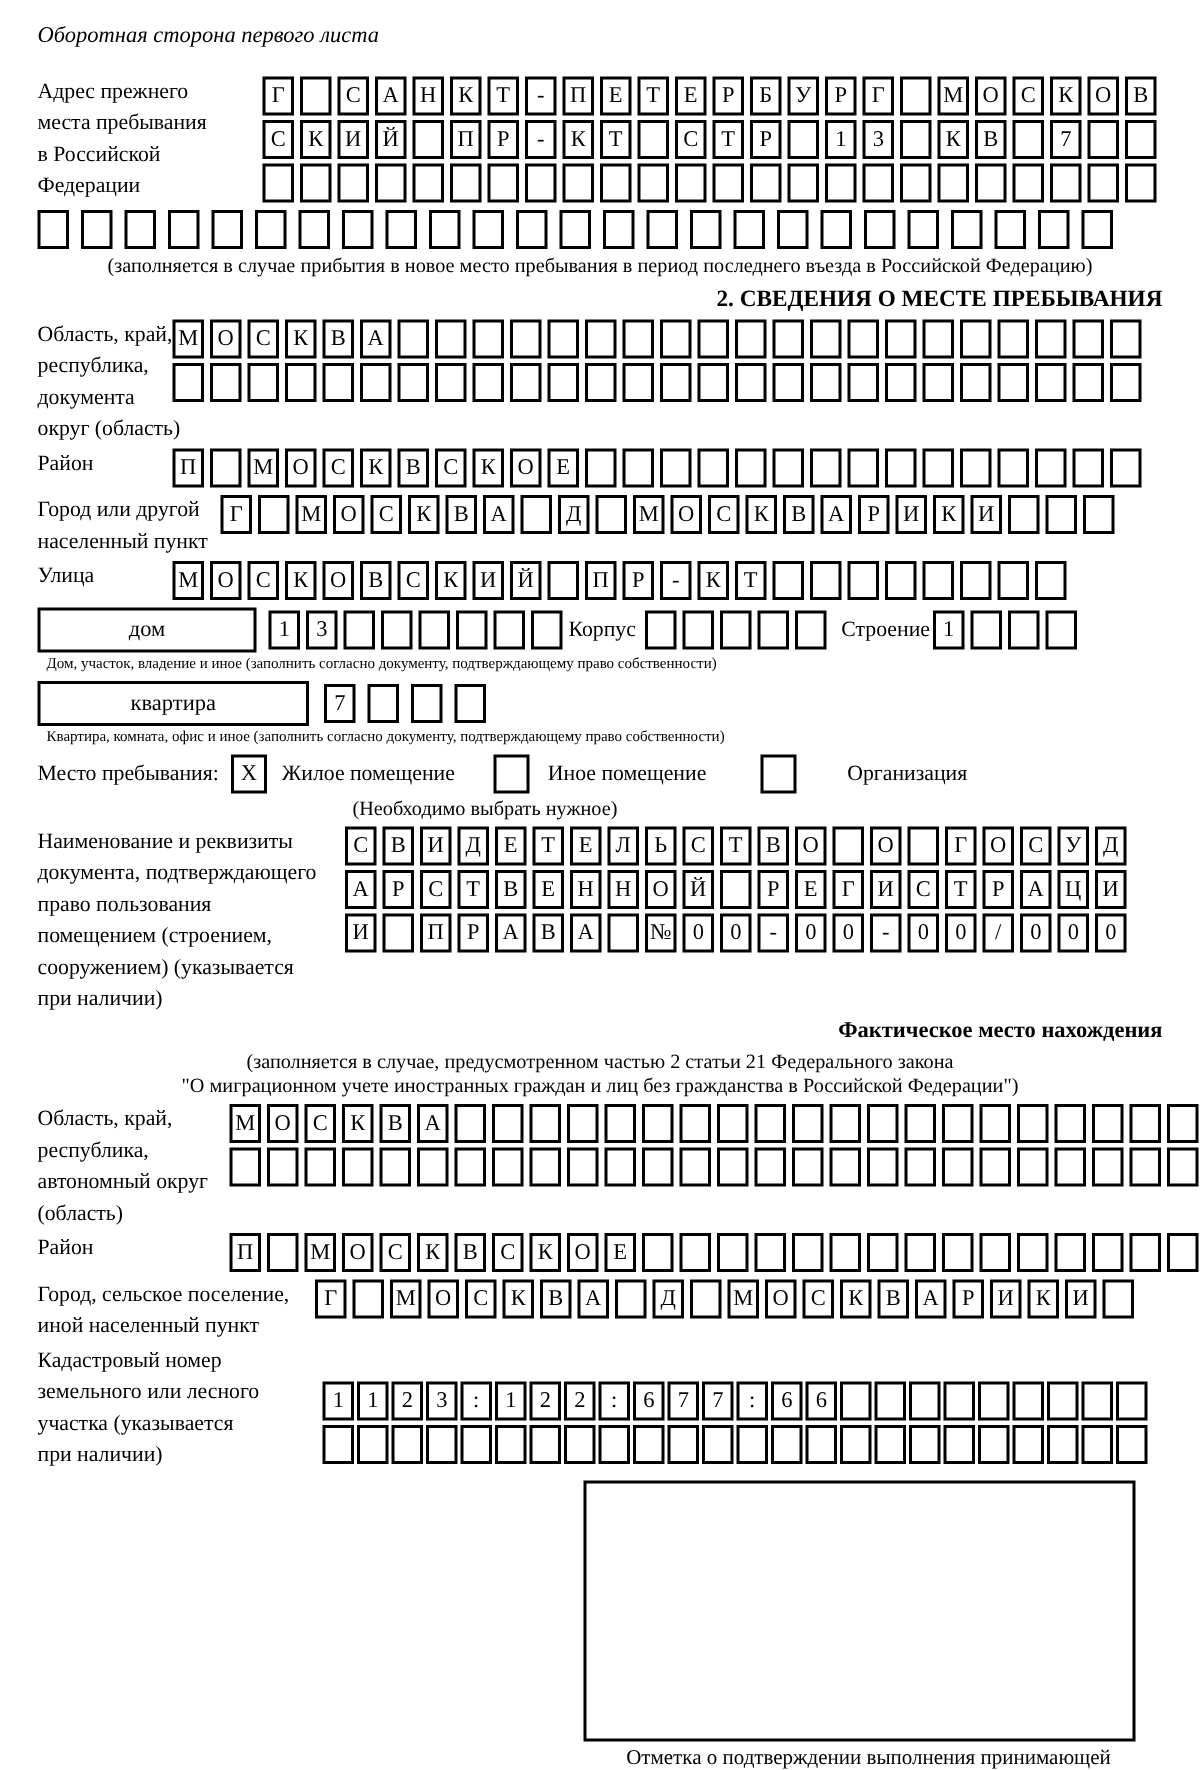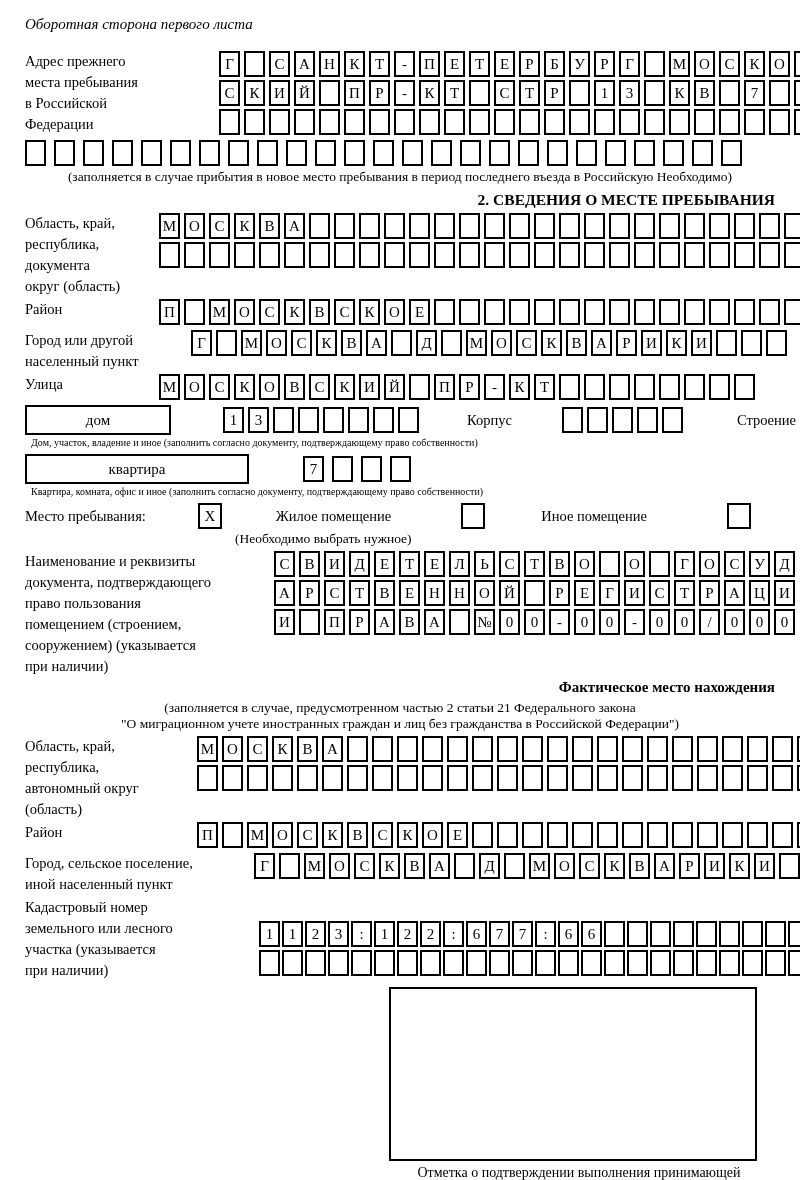--- a/index.html
+++ b/index.html
@@ -6,21 +6,21 @@
   html,body { background:#fff; }
   body {
     width: 800px; height: 1180px; margin: 0 auto;
     padding: 16px 25px 10px 25px;
     font-family: "Liberation Serif", "DejaVu Serif", serif;
     color: #000; font-size: 15px;
     overflow: hidden;
   }
   .hdr-note { text-align: left; padding-right: 32px; font-size: 15px; margin-bottom: 18px; font-style: italic; }
 
-  .frow { display: flex; align-items: flex-start; gap: 44px; }
+  .frow { display: flex; align-items: flex-start; }
   .lbl { font-size: 14.5px; line-height: 1.45; flex: none; }
   .lbl div { white-space: nowrap; }
 
   .cellrows { display: flex; flex-direction: column; }
   .cells { display: flex; gap: 4px; margin-bottom: 3px; }
   .cells.gap2 { gap: 2px; }
   .cells.gap8 { gap: 8px; }
   .cell {
     flex: none; width: 21px; height: 26px;
     border: 2px solid #000;
@@ -155,21 +155,21 @@
     <div class="cell"></div>
     <div class="cell"></div>
     <div class="cell"></div>
     <div class="cell"></div>
     <div class="cell"></div>
     <div class="cell"></div>
     <div class="cell"></div>
     <div class="cell"></div>
     <div class="cell"></div>
   </div>
-<div class="note">(заполняется в случае прибытия в новое место пребывания в период последнего въезда в Российскую Необходимо)</div>
+<div class="note">(заполняется в случае прибытия в новое место пребывания в период последнего въезда в Российской Федерацию)</div>
 
 <div class="sec-title mt6">2. СВЕДЕНИЯ О МЕСТЕ ПРЕБЫВАНИЯ</div>
 
 <div class="frow mt4">
   <div class="lbl" style="width:90px">
     <div>Область, край,</div>
     <div>республика,</div>
     <div>документа</div>
     <div>округ (область)</div>
   </div>
@@ -352,21 +352,21 @@
   <div class="cells" style="margin:0">
       <div class="cell">1</div>
       <div class="cell"></div>
       <div class="cell"></div>
       <div class="cell"></div>
     </div>
 </div>
 <div class="caption">Дом, участок, владение и иное (заполнить согласно документу, подтверждающему право собственности)</div>
 
 <div class="frow" style="align-items:center">
-  <div class="wbox" style="width:224px">квартира</div>
+  <div class="wbox" style="width:181px">квартира</div>
   <div class="cells gap8" style="margin:0 0 0 10px">
       <div class="cell">7</div>
       <div class="cell"></div>
       <div class="cell"></div>
       <div class="cell"></div>
     </div>
 </div>
 <div class="caption">Квартира, комната, офис и иное (заполнить согласно документу, подтверждающему право собственности)</div>
 
 <div class="frow" style="align-items:center">

